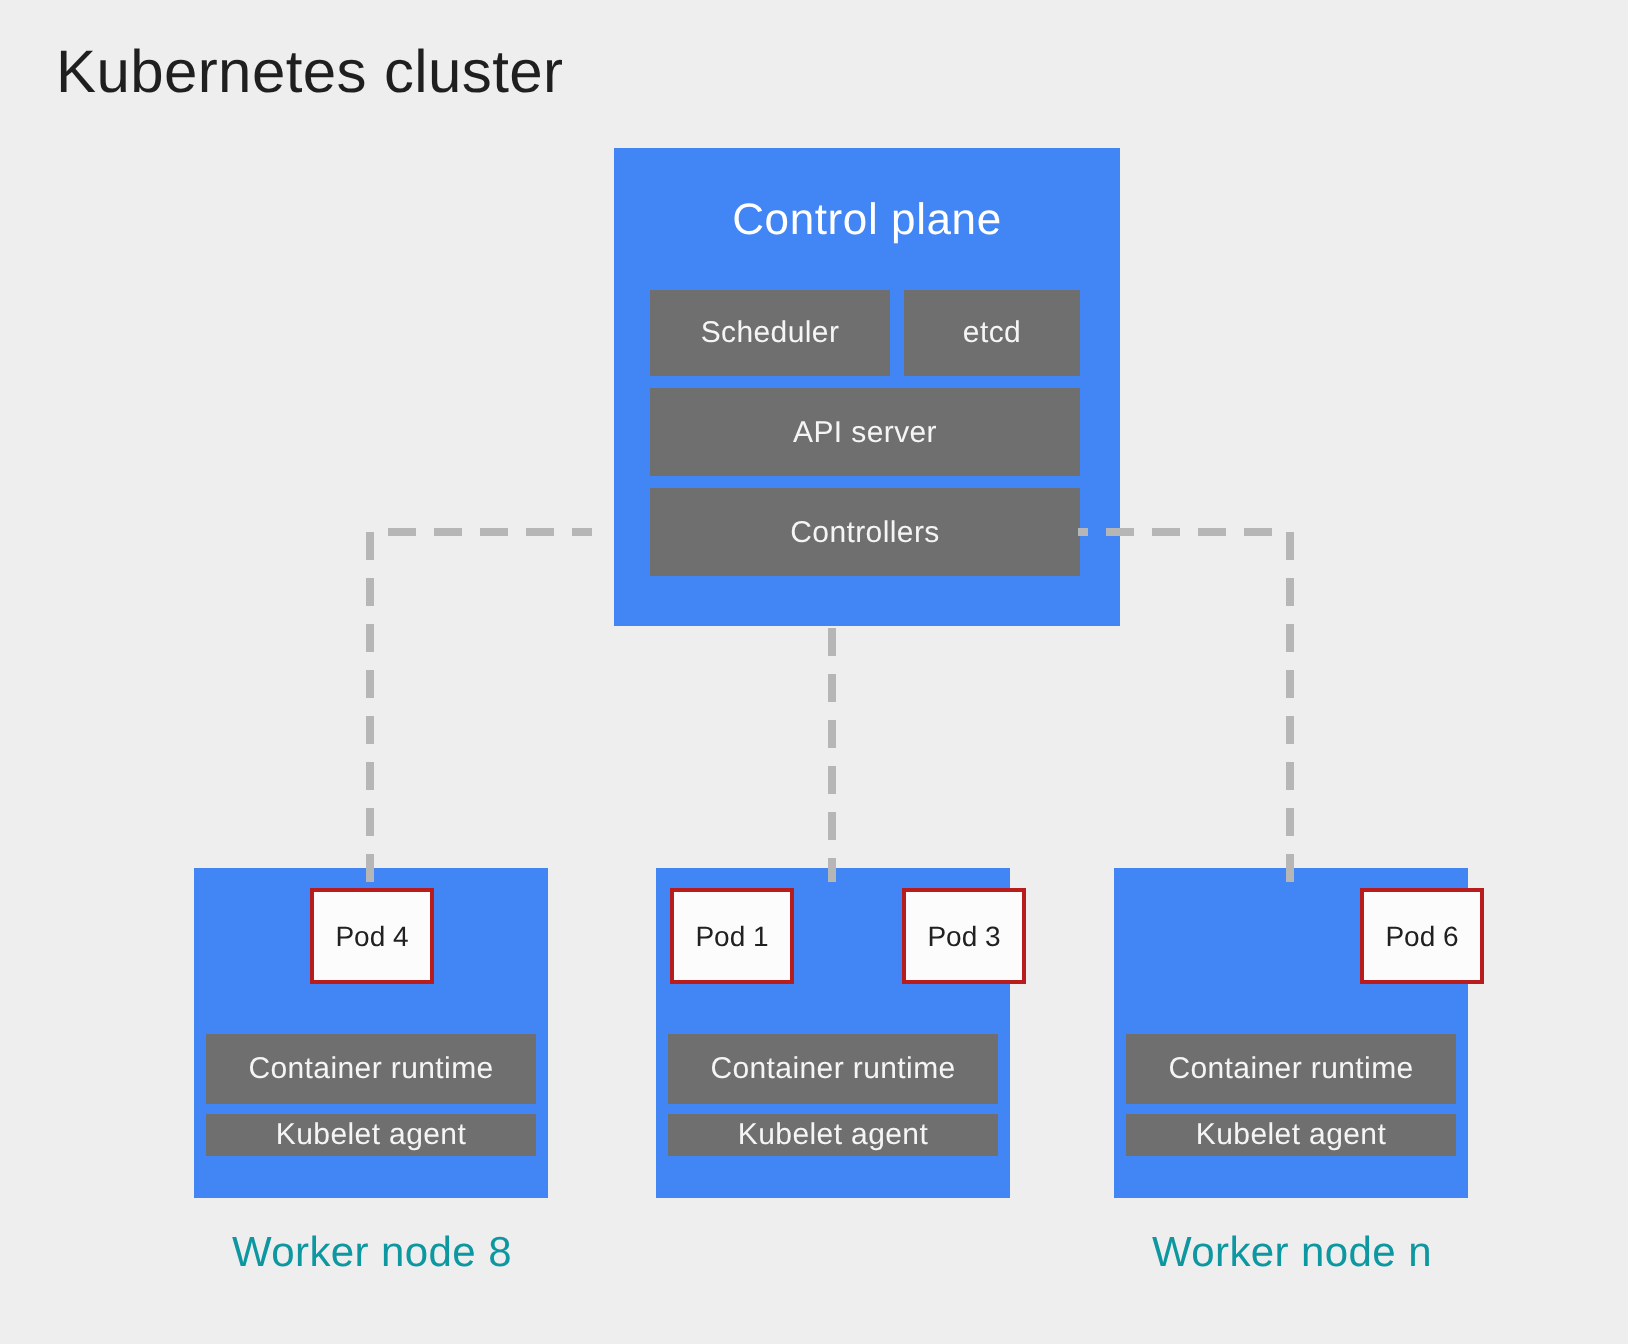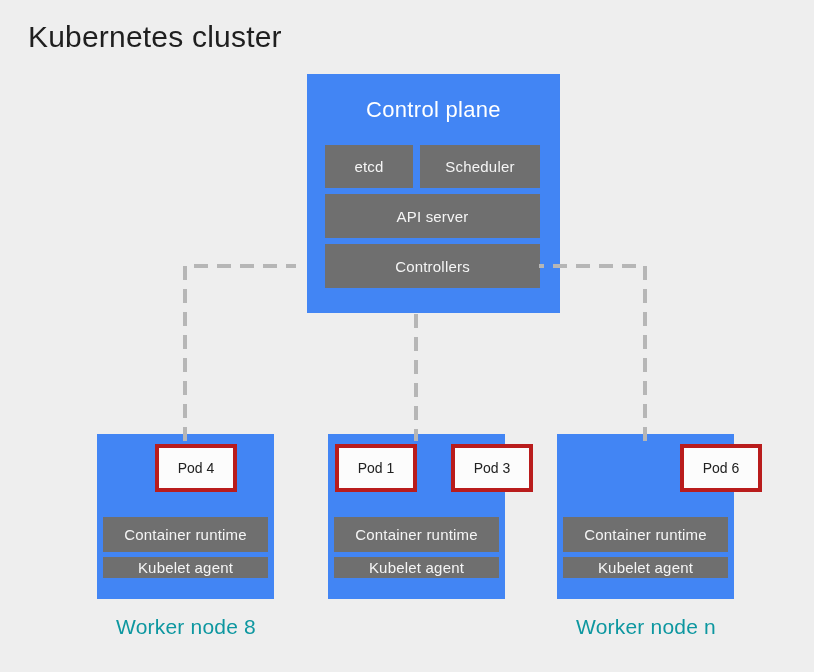--- a/index.html
+++ b/index.html
@@ -54,24 +54,24 @@
   .sched { flex:1; height:43px; }
   .wide  { height:44px; margin-bottom:6px; }
 
   
   .wnode {
     position:absolute; top:434px; width:177px; height:165px;
     background: var(--node-blue, #4285f4);
     z-index:1;
   }
   .pod {
-    position:absolute; top:10px; width:82px; height:48px;
+    position:absolute; top:10px; width:62px; height:48px;
     background: var(--pod-white, #fcfcfc);
     color: var(--pod-text, #212121);
-    border:4px solid #b91c1c;
+    border:2px solid #b91c1c;
     display:flex; align-items:center; justify-content:center;
     font-size:14px; z-index:2;
   }
   .pod-center { left:58px; }
   .pod-left   { left:7px;  }
   .pod-right  { left:123px;}
   .comp.runtime { position:absolute; left:6px; right:6px; top:83px;  height:35px; }
   .comp.kubelet { position:absolute; left:6px; right:6px; top:123px; height:21px; }
 
   .wlabel {
@@ -94,22 +94,22 @@
     <path d="M416 314 L416 441"></path>
     <path d="M645 441 L645 266 L539 266"></path>
   </svg>
 
   <h1 class="diagram-title">Kubernetes cluster</h1>
 
   <div class="cp">
     <div class="cp-title">Control plane</div>
     <div class="cp-grid">
       <div class="cp-row">
+        <div class="comp sched">Scheduler</div>
         <div class="comp etcd">etcd</div>
-        <div class="comp sched">Scheduler</div>
       </div>
       <div class="comp wide">API server</div>
       <div class="comp wide">Controllers</div>
     </div>
   </div>
 
   <div class="wnode" style="left:97px">
     <div class="pod pod-center">Pod 4</div>
     <div class="comp runtime">Container runtime</div>
     <div class="comp kubelet">Kubelet agent</div>

